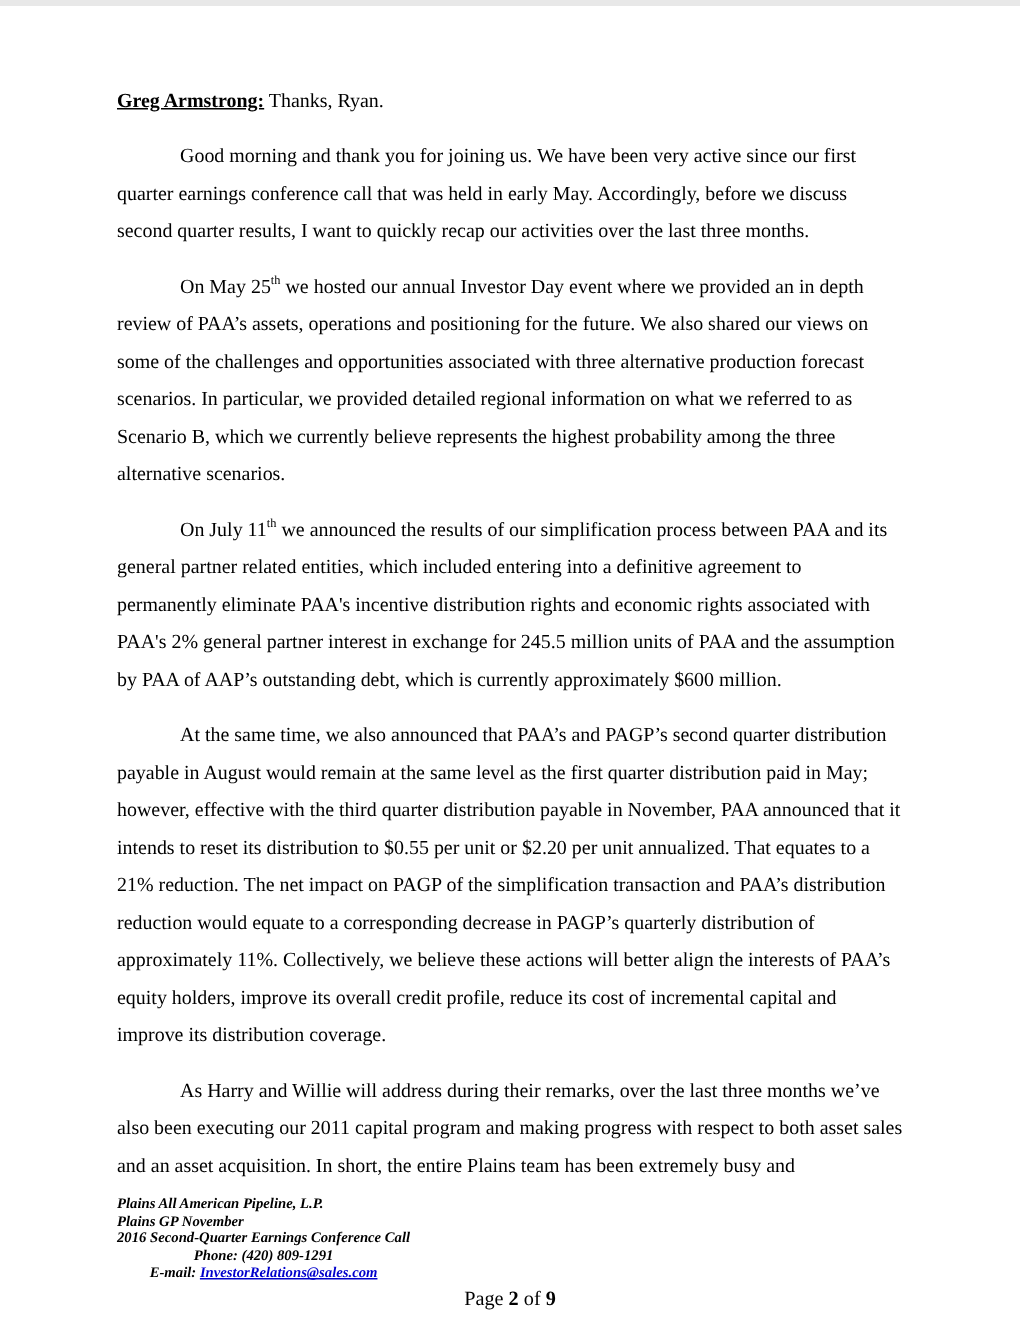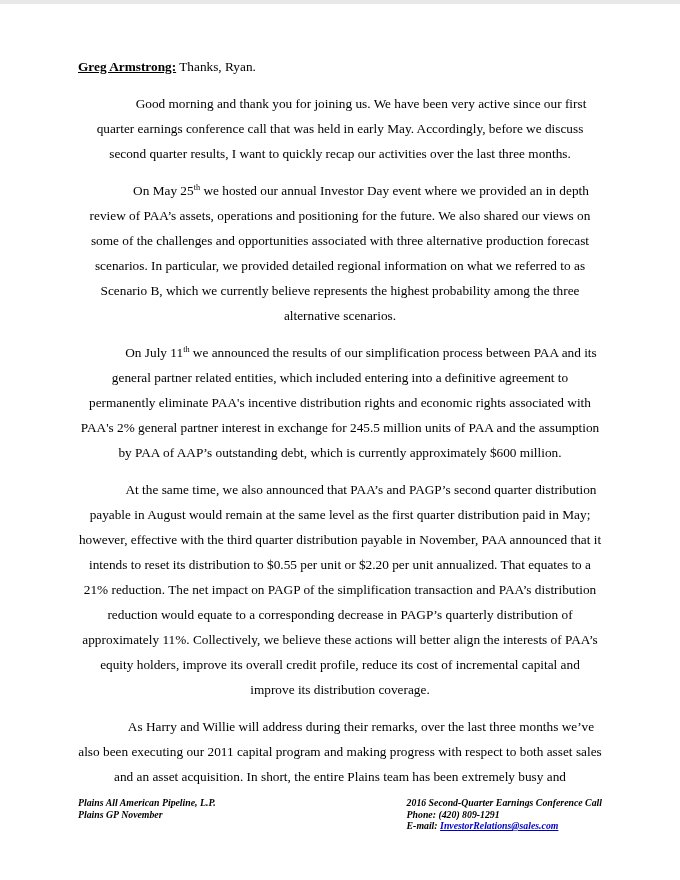--- a/index.html
+++ b/index.html
@@ -19,21 +19,20 @@
     top: 50px;
     left: 78px;
     right: 78px;
     font-size: 13.3px;
     line-height: 25px;
     text-align: left;
   }
   .para {
     margin: 0 0 12px 0;
     text-indent: 42px;
-    text-align: center;
   }
   .speaker-line {
     margin: 0 0 12px 0;
     text-indent: 0;
   }
   .speaker-name {
     font-weight: bold;
     text-decoration: underline;
   }
   sup.ordinal {
@@ -48,23 +47,24 @@
     right: 78px;
   }
   .footer-row {
     display: flex;
     justify-content: space-between;
     align-items: flex-start;
     font-size: 9.8px;
     line-height: 11.6px;
     font-style: italic;
     font-weight: bold;
+    flex-direction: column;
   }
   .footer-left { text-align: left; }
-  .footer-right { text-align: left; }
+  .footer-right { text-align: center; }
   .email-link {
     color: #0000cc;
     text-decoration: underline;
     cursor: pointer;
   }
   .page-number {
     text-align: center;
     font-size: 13.5px;
     line-height: 16px;
     margin-top: 3px;
@@ -105,15 +105,18 @@
       <div class="footer-left">
         <div>Plains All American Pipeline, L.P.</div>
         <div>Plains GP November</div>
       </div>
       <div class="footer-right">
         <div>2016 Second-Quarter Earnings Conference Call</div>
         <div>Phone: (420) 809-1291</div>
         <div><span>E-mail: </span><a class="email-link" href="#">InvestorRelations@sales.com</a></div>
       </div>
     </div>
+    <div class="page-number">
+      <span>Page </span><span class="num">2</span><span> of </span><span class="num">9</span>
+    </div>
   </div>
 
 </div>
 
 </body></html>

